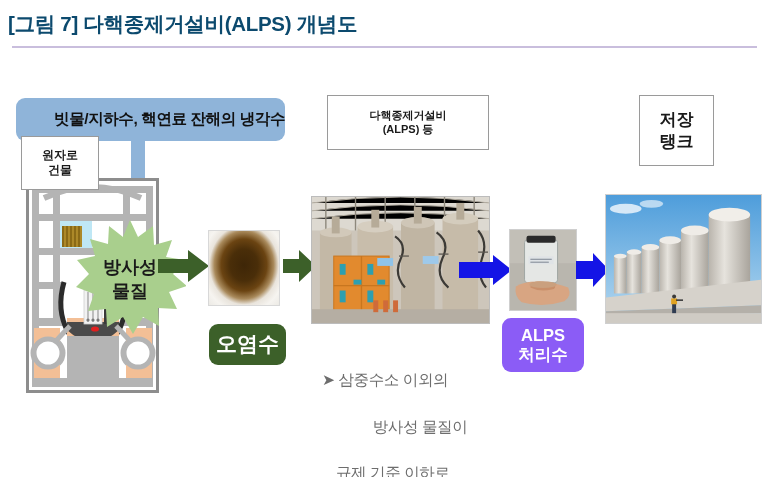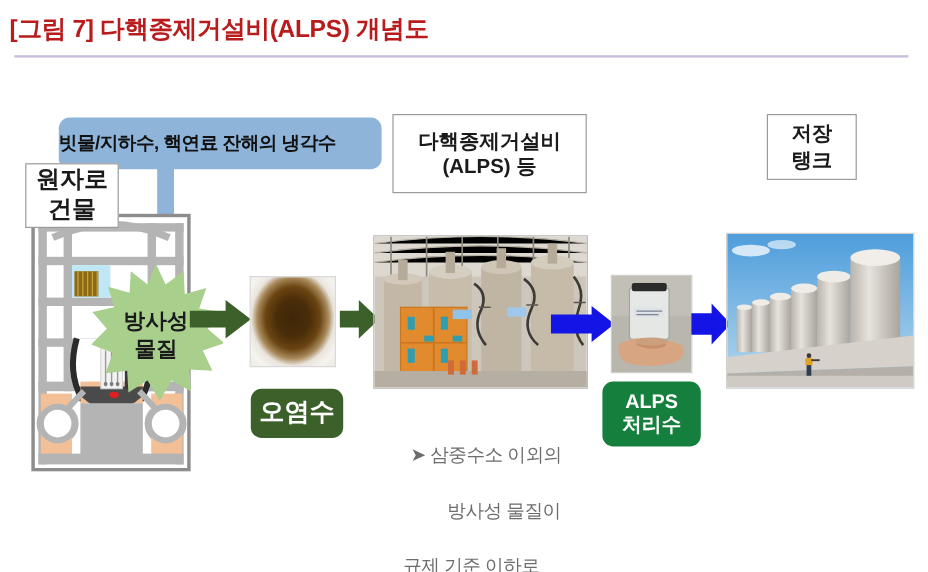--- a/index.html
+++ b/index.html
@@ -18,21 +18,21 @@
     overflow: hidden;
   }
 
   
   .title {
     position: absolute;
     left: 8px;
     top: 10px;
     font-size: 20.5px;
     font-weight: 700;
-    color: #b91c1c;
+    color: #0c4a6e;
     letter-spacing: -0.3px;
     white-space: nowrap;
   }
   .title-rule {
     position: absolute;
     left: 12px;
     top: 46px;
     width: 745px;
     height: 1.5px;
     background: #c9bedd;
@@ -47,49 +47,48 @@
     font-weight: 700;
     text-align: center;
     line-height: 1.25;
     display: flex;
     align-items: center;
     justify-content: center;
     box-sizing: border-box;
   }
 
   #hdr-alps {
-    left: 327px; top: 95px; width: 162px; height: 66px;
-    font-size: 17px;
+    left: 327px; top: 95px; width: 162px; height: 55px;
+    font-size: 11px;
   }
   #hdr-tank {
-    left: 639px; top: 95px; width: 75px; height: 55px;
+    left: 639px; top: 95px; width: 75px; height: 71px;
     font-size: 17px;
   }
   #hdr-reactor {
     left: 21px; top: 136px; width: 78px; height: 54px;
-    font-size: 20px;
+    font-size: 12px;
     z-index: 20;
   }
 
   
   .src-box {
     position: absolute;
     left: 16px; top: 98px;
     width: 269px; height: 43px;
     background: #8fb4d9;
     border-radius: 9px;
     color: #111111;
     font-size: 15.5px;
     font-weight: 700;
     display: flex;
     align-items: center;
-    justify-content: flex-start;
+    justify-content: flex-end;
     letter-spacing: -0.4px;
     box-sizing: border-box;
-    margin-left: 33px;
   }
   .src-stem {
     position: absolute;
     left: 131px; top: 140px;
     width: 14px; height: 130px;
     background: #8fb4d9;
   }
 
   
   .reactor {
@@ -137,21 +136,21 @@
     line-height: 1.15;
     box-sizing: border-box;
   }
   #pill-contam {
     left: 209px; top: 324px; width: 77px; height: 41px;
     background: #3c6029;
     font-size: 21px;
   }
   #pill-alpswater {
     left: 502px; top: 318px; width: 82px; height: 54px;
-    background: #15803d;
+    background: #8b5cf6;
     font-size: 16.5px;
   }
 
   
   .note {
     position: absolute;
     line-height: 1.5;
     letter-spacing: -0.4px;
     white-space: pre-line;
   }
@@ -347,21 +346,21 @@
 
     <rect x="0" y="114" width="179" height="14" fill="#b5aea3"></rect>
     <g fill="#cf6b3a">
       <rect x="62" y="105" width="5" height="12"></rect>
       <rect x="72" y="105" width="5" height="12"></rect>
       <rect x="82" y="105" width="5" height="12"></rect>
     </g>
   </svg>
 
   <div class="note" id="note-alps-lines" style="left:322px; top:345px; width:182px; font-size:15.5px; color:#6d6d6d;">
-    <div style="padding-left:14px; text-indent:-14px;margin-left:20px;">➤ 삼중수소 이외의</div>
+    <div style="padding-left:14px; text-indent:-14px;">➤ 삼중수소 이외의</div>
     <div style="padding-left:14px;text-align:center;">방사성 물질이</div>
     <div style="padding-left:14px;">규제 기준 이하로</div>
     
   </div>
 
   <svg class="arrow-svg" id="arrow-blue-1" width="54" height="30" viewBox="0 0 54 30">
     <polygon points="0,7 34,7 34,0 53,15 34,30 34,23 0,23" fill="#1414e6"></polygon>
   </svg>
 
   <svg class="photo" id="photo-jar" viewBox="0 0 68 82" preserveAspectRatio="none">

